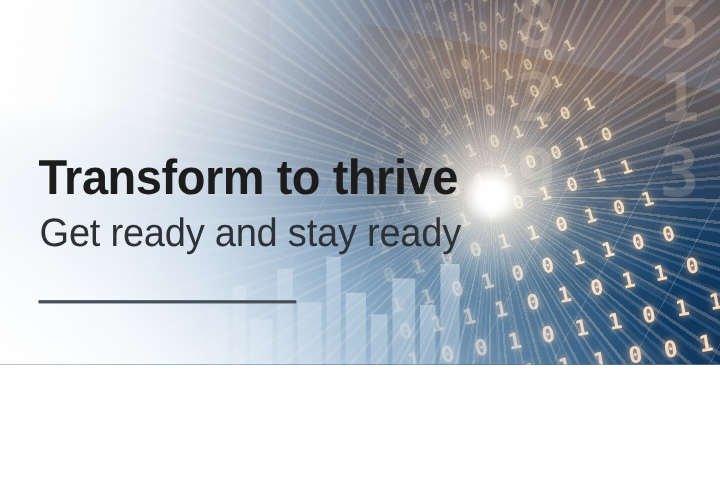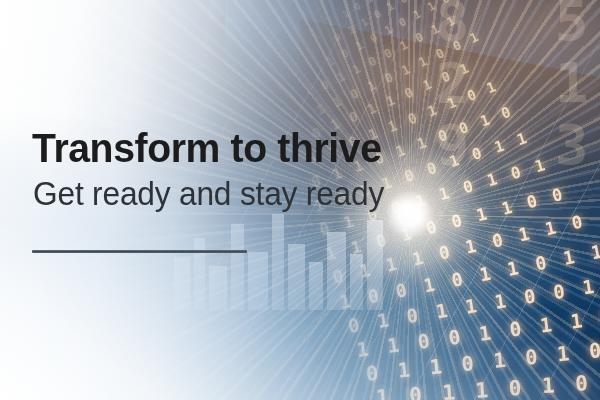--- a/index.html
+++ b/index.html
@@ -1,23 +1,22 @@
 <!DOCTYPE html>
 <html><head>
 <meta charset="utf-8">
 <style>
   html,body{margin:0;padding:0;background:#fff;}
   body{font-family:"Liberation Sans",sans-serif;}
 
   #banner{
     position:relative;
-    width:600px;height:400px;
+    width:600px;height:304px;
     overflow:hidden;
     background:#0d3a63;
-    text-align:center;
   }
   .layer{position:absolute;inset:0;}
 
   
   #base-blue{
     background:
       linear-gradient(115deg,
         #10406d 0%, #14507f 28%, #1d5c8c 48%,
         #16527f 68%, #0f3f6a 86%, #0b3159 100%);
   }

